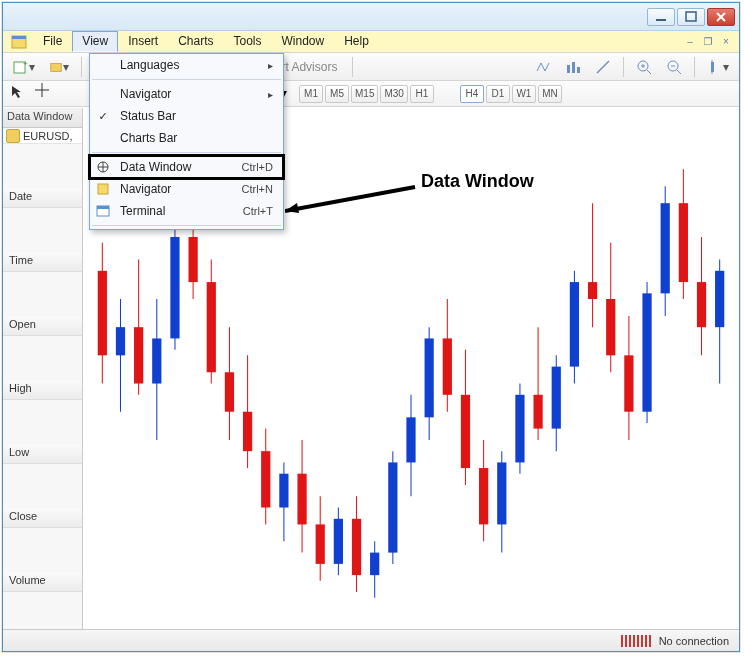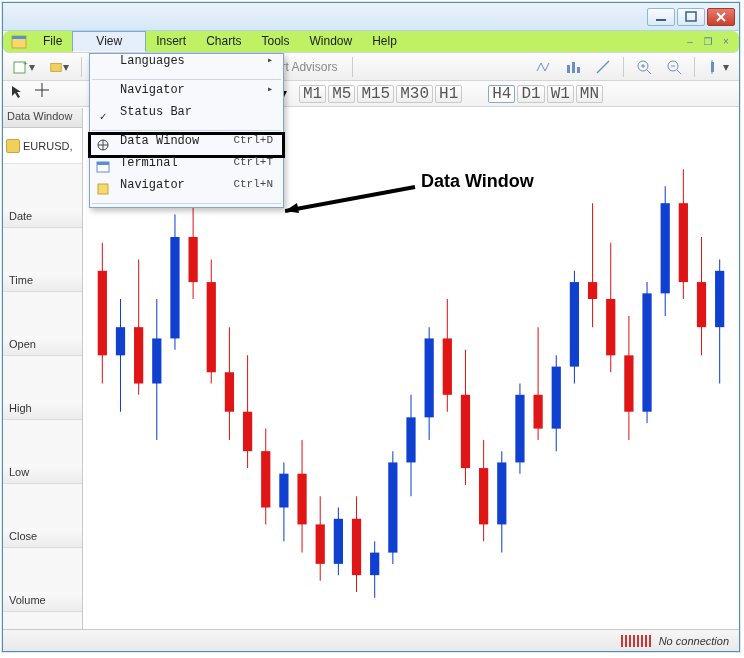--- a/index.html
+++ b/index.html
@@ -40,36 +40,35 @@
   }
   .winbtn.close {
     background: linear-gradient(#e67a6f,#c9402f);
     color: #fff; border-color:#a8382b;
   }
   .menubar {
     height: 22px;
     display: flex; align-items: stretch;
     padding-left: 4px;
     border-bottom: 1px solid #d5d5d5;
-    background:#bef264;
-    border-radius:6px;
+    background:#fef9c3;
   }
   .menubar .menuicon {
     width: 20px; height:20px; margin:1px 4px 0 2px;
     display:flex; align-items:center; justify-content:center;
   }
   .menuitem {
     padding: 3px 10px;
     color:#222;
     cursor: default;
   }
   .menuitem.open {
     background:#e6eef9;
     border:1px solid #7da7d9;
-    padding:2px 23px;
+    padding:2px 9px;
     border-bottom:1px solid #f7f9fc;
   }
   .mdi-controls {
     margin-left:auto;
     display:flex; align-items:center; gap:4px; padding-right:6px;
   }
   .mdi-controls span {
     width:14px; height:14px;
     display:flex; align-items:center; justify-content:center;
     font-size:10px; color:#5a7fa6;
@@ -99,46 +98,45 @@
     height: 26px;
     display:flex; align-items:center; gap:4px;
     padding:0 6px;
     border-bottom:1px solid #d5d5d5;
     background:linear-gradient(#fcfcfc,#f2f2f2);
   }
   .tf-btn {
     min-width:24px; height:18px;
     border:1px solid #c9c9c9;
     background:linear-gradient(#fff,#eee);
-    font-size:16px; color:#555;
+    font-size:10px; color:#555;
     display:flex; align-items:center; justify-content:center;
     padding:0 3px;
     border-radius:2px;
-    font-family:Liberation Mono, monospace;
   }
   .tf-btn.active {
     background:#fff; border-color:#8aa9d0;margin-left:24px;
   }
   .content {
     position:absolute; left:0; right:0; top:105px; bottom:22px;
     display:flex;
   }
   .sidebar {
     width: 80px;
     border-right:1px solid #c9c9c9;
     display:flex; flex-direction:column;
     background:#f7f7f7;
   }
   .sidebar .tab {
     height:20px; border-bottom:1px solid #c9c9c9;
     background:linear-gradient(#f2f2f2,#e5e5e5);
     font-size:11px; padding:2px 4px; color:#444;
   }
   .sidebar .symrow {
-    height:36px; display:flex; align-items:center;
+    height:16px; display:flex; align-items:center;
     padding:0 3px;
     border-bottom:1px solid #e5e5e5;
     background:#fff;
     font-size:11px; color:#333;
   }
   .sidebar .symrow .symicon {
     width:14px; height:14px; margin-right:3px;
     background:#f0ce60; border:1px solid #c9a43a; border-radius:2px;
   }
   .sidebar .hdr {
@@ -148,42 +146,41 @@
     font-size:11px; color:#333;margin-top:44px;
   }
   .chart {
     flex:1; position:relative; background:#fff;
   }
   .statusbar {
     position:absolute; left:0; right:0; bottom:0; height:22px;
     border-top:1px solid #c9c9c9;
     background:linear-gradient(#f6f6f6,#e9e9e9);
     display:flex; align-items:center; justify-content:flex-end;
-    padding:0 10px; font-size:11px; color:#333; gap:8px;font-style:italic;
+    padding:0 10px; font-size:11px; color:#333; gap:8px;
   }
   .statusbar .bars {
     width:30px; height:12px;
     background: repeating-linear-gradient(90deg,#c33 0 2px, transparent 2px 4px);
   }
   
   .dropdown {
     position:absolute;
     left:86px; top:50px;
     width:195px;
     background:#f7f9fc;
     border:1px solid #7da7d9;
     box-shadow: 2px 3px 6px rgba(0,0,0,.25);
     z-index:50;
   }
   .dropdown .dditem {
-    height:22px; display:flex; 
+    height:22px; display:flex; align-items:center;
     padding:0 10px 0 30px;
     position:relative;
     color:#222;
-    font-family:Liberation Mono, monospace;
   }
   .dropdown .dditem .shortcut {
     margin-left:auto; color:#444; font-size:11px;
   }
   .dropdown .dditem .arrow {
     margin-left:auto; font-size:10px; color:#444;
   }
   .dropdown .dditem .ddicon {
     position:absolute; left:5px; top:3px; width:16px; height:16px;
     display:flex; align-items:center; justify-content:center; font-size:11px;
@@ -471,51 +468,54 @@
     </div>
     <div class="ddivider"></div>
     <div class="dditem">
       <span>Navigator</span>
         <span class="arrow">▸</span>
     </div>
     <div class="dditem">
       <span class="ddicon">✓</span>
       <span>Status Bar</span>
     </div>
+    <div class="dditem">
+      <span>Charts Bar</span>
+    </div>
     <div class="ddivider"></div>
     <div class="dditem highlight">
       <span class="ddicon">
           <svg width="14" height="14">
             <circle cx="7" cy="7" r="5" fill="none" stroke="#444"></circle>
             <line x1="7" y1="2" x2="7" y2="12" stroke="#444"></line>
             <line x1="2" y1="7" x2="12" y2="7" stroke="#444"></line>
           </svg>
         </span>
       <span>Data Window</span>
       <span class="shortcut">Ctrl+D</span>
     </div>
     <div class="dditem">
       <span class="ddicon">
           <svg width="14" height="14">
+            <rect x="2" y="2" width="10" height="10" fill="#f6d96b" stroke="#c9a43a"></rect>
+          </svg>
+        </span>
+      <span>Navigator</span>
+      <span class="shortcut">Ctrl+N</span>
+    </div>
+    <div class="dditem">
+      <span class="ddicon">
+          <svg width="14" height="14">
             <rect x="1" y="2" width="12" height="10" fill="#fff" stroke="#5a8fd6"></rect>
             <rect x="1" y="2" width="12" height="3" fill="#5a8fd6"></rect>
           </svg>
         </span>
       <span>Terminal</span>
       <span class="shortcut">Ctrl+T</span>
     </div>
-    <div class="dditem">
-      <span class="ddicon">
-          <svg width="14" height="14">
-            <rect x="2" y="2" width="10" height="10" fill="#f6d96b" stroke="#c9a43a"></rect>
-          </svg>
-        </span>
-      <span>Navigator</span>
-      <span class="shortcut">Ctrl+N</span>
-    </div>
     <div class="ddivider"></div>
   </div>
 
   <svg class="anno-line" viewBox="0 0 136 30">
     <line x1="0" y1="28" x2="130" y2="4" stroke="#000" stroke-width="4"></line>
     <polygon points="0,28 12,20 14,30" fill="#000"></polygon>
   </svg>
   <div class="annotation">Data Window</div>
 
 </div>

